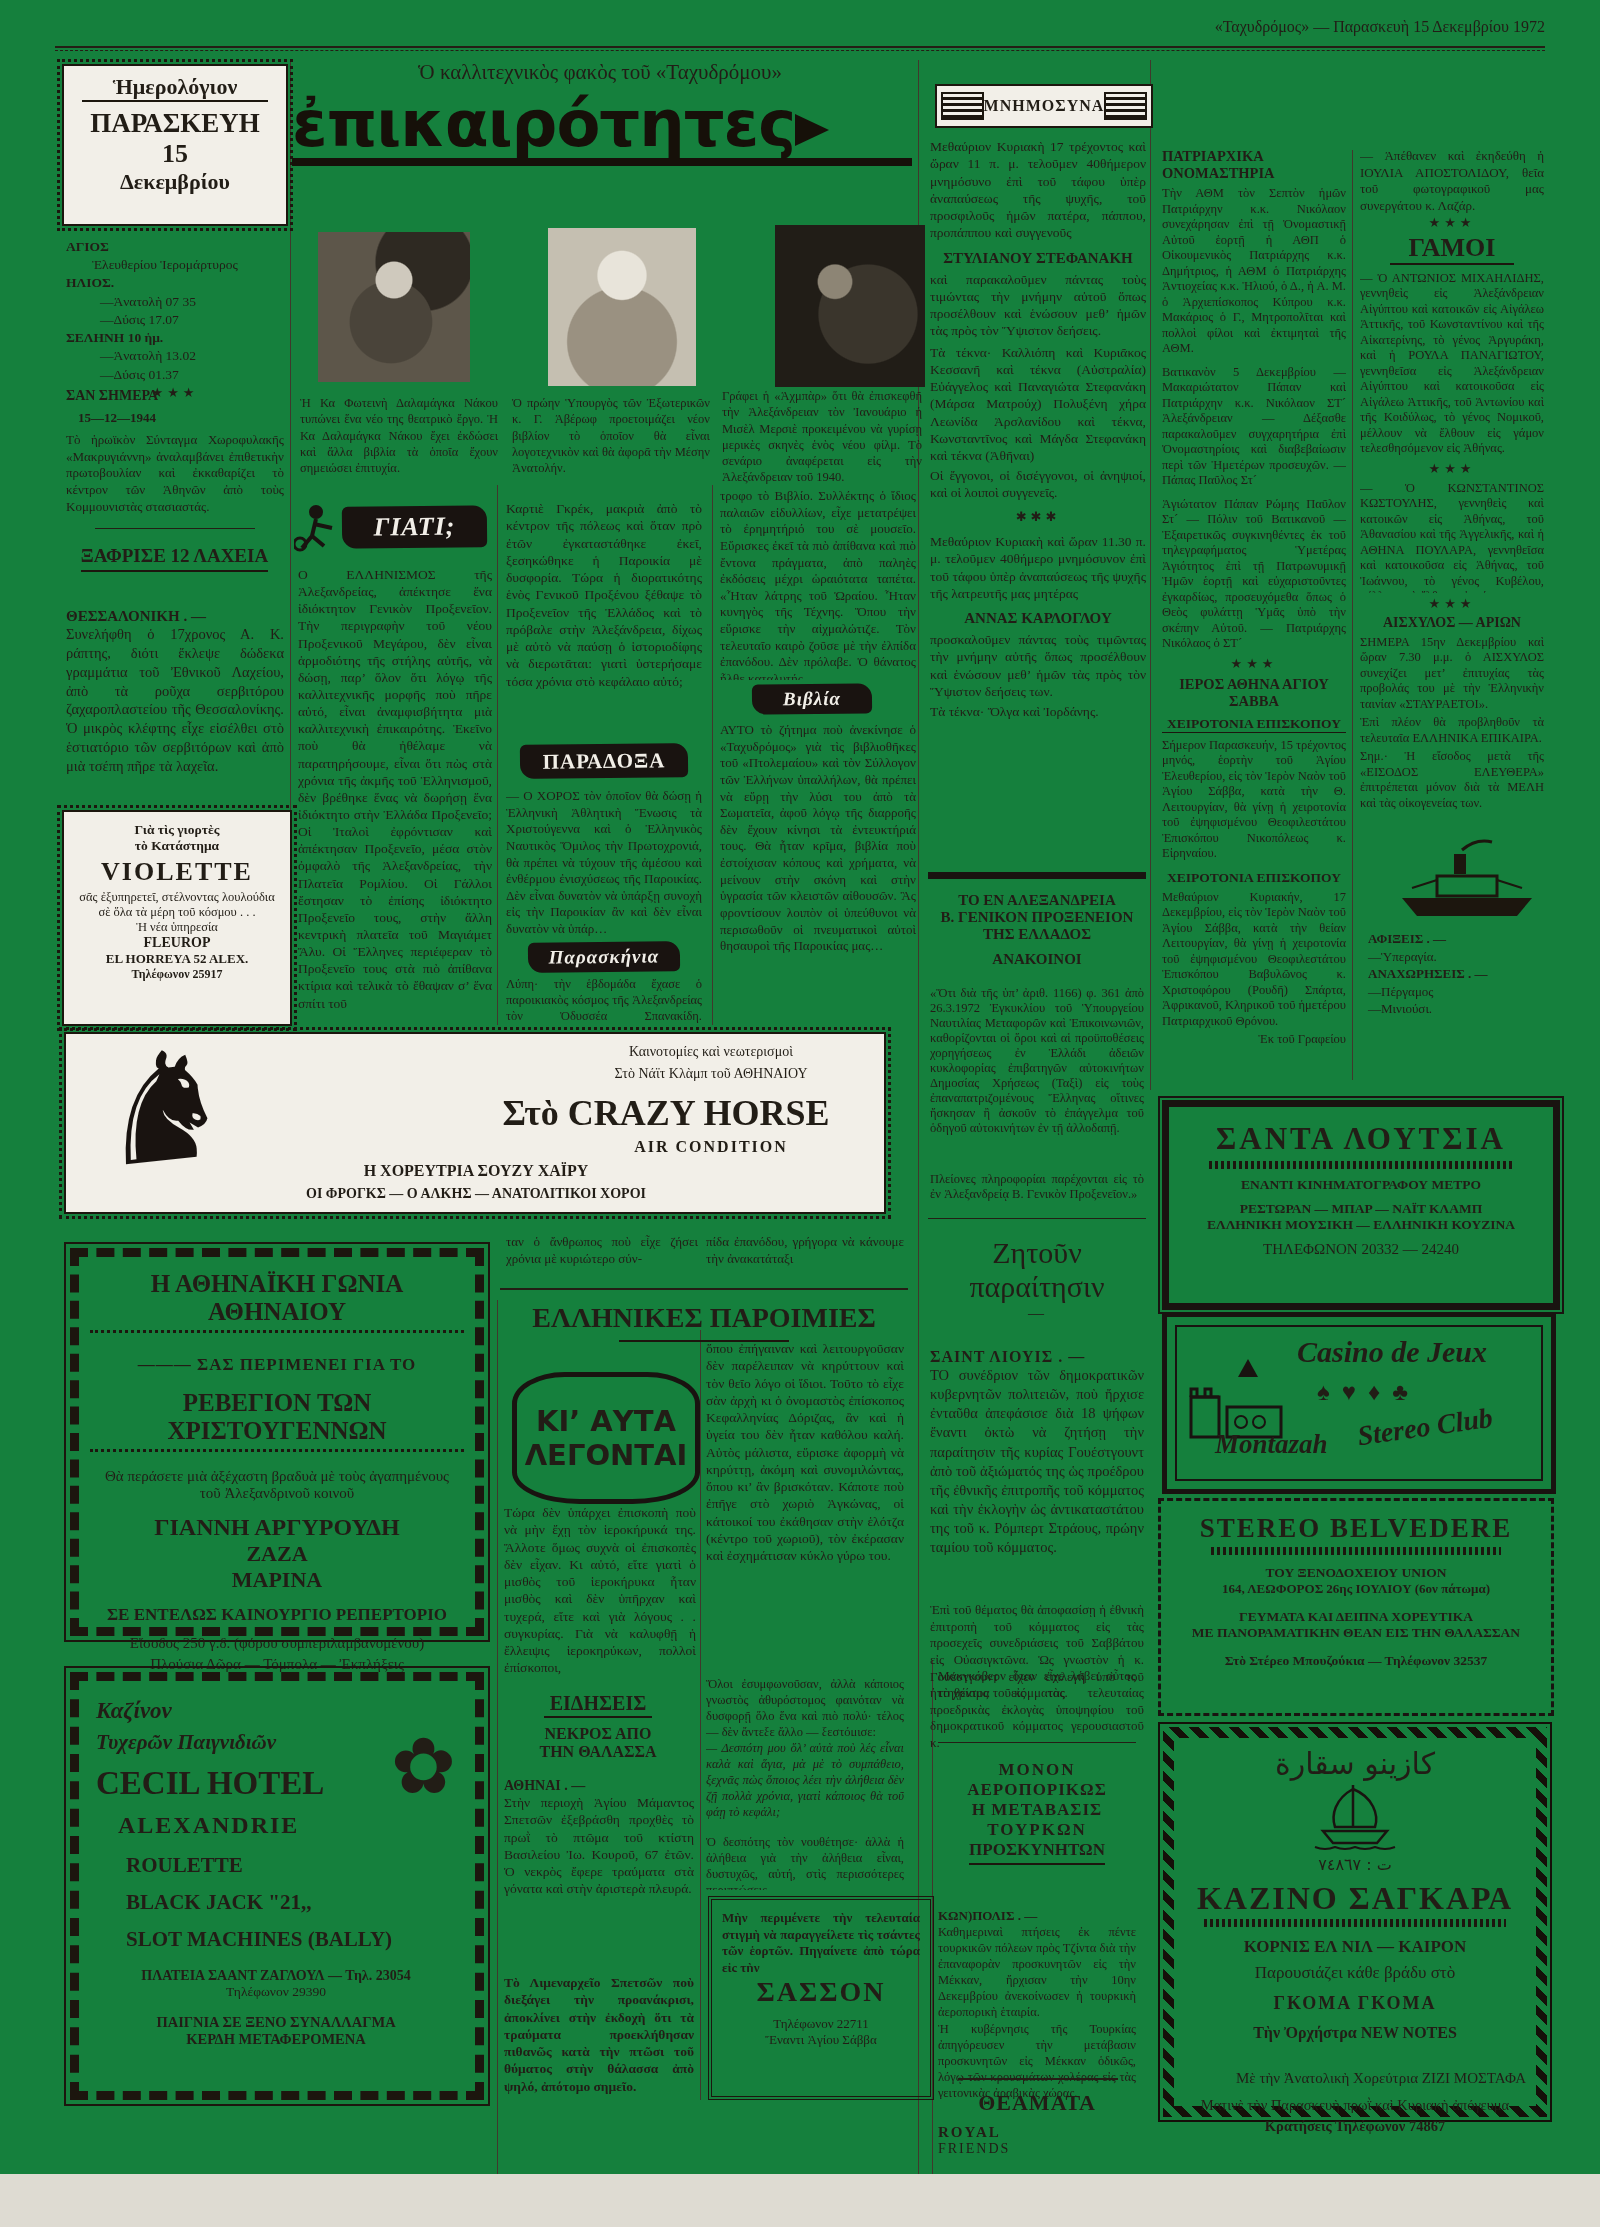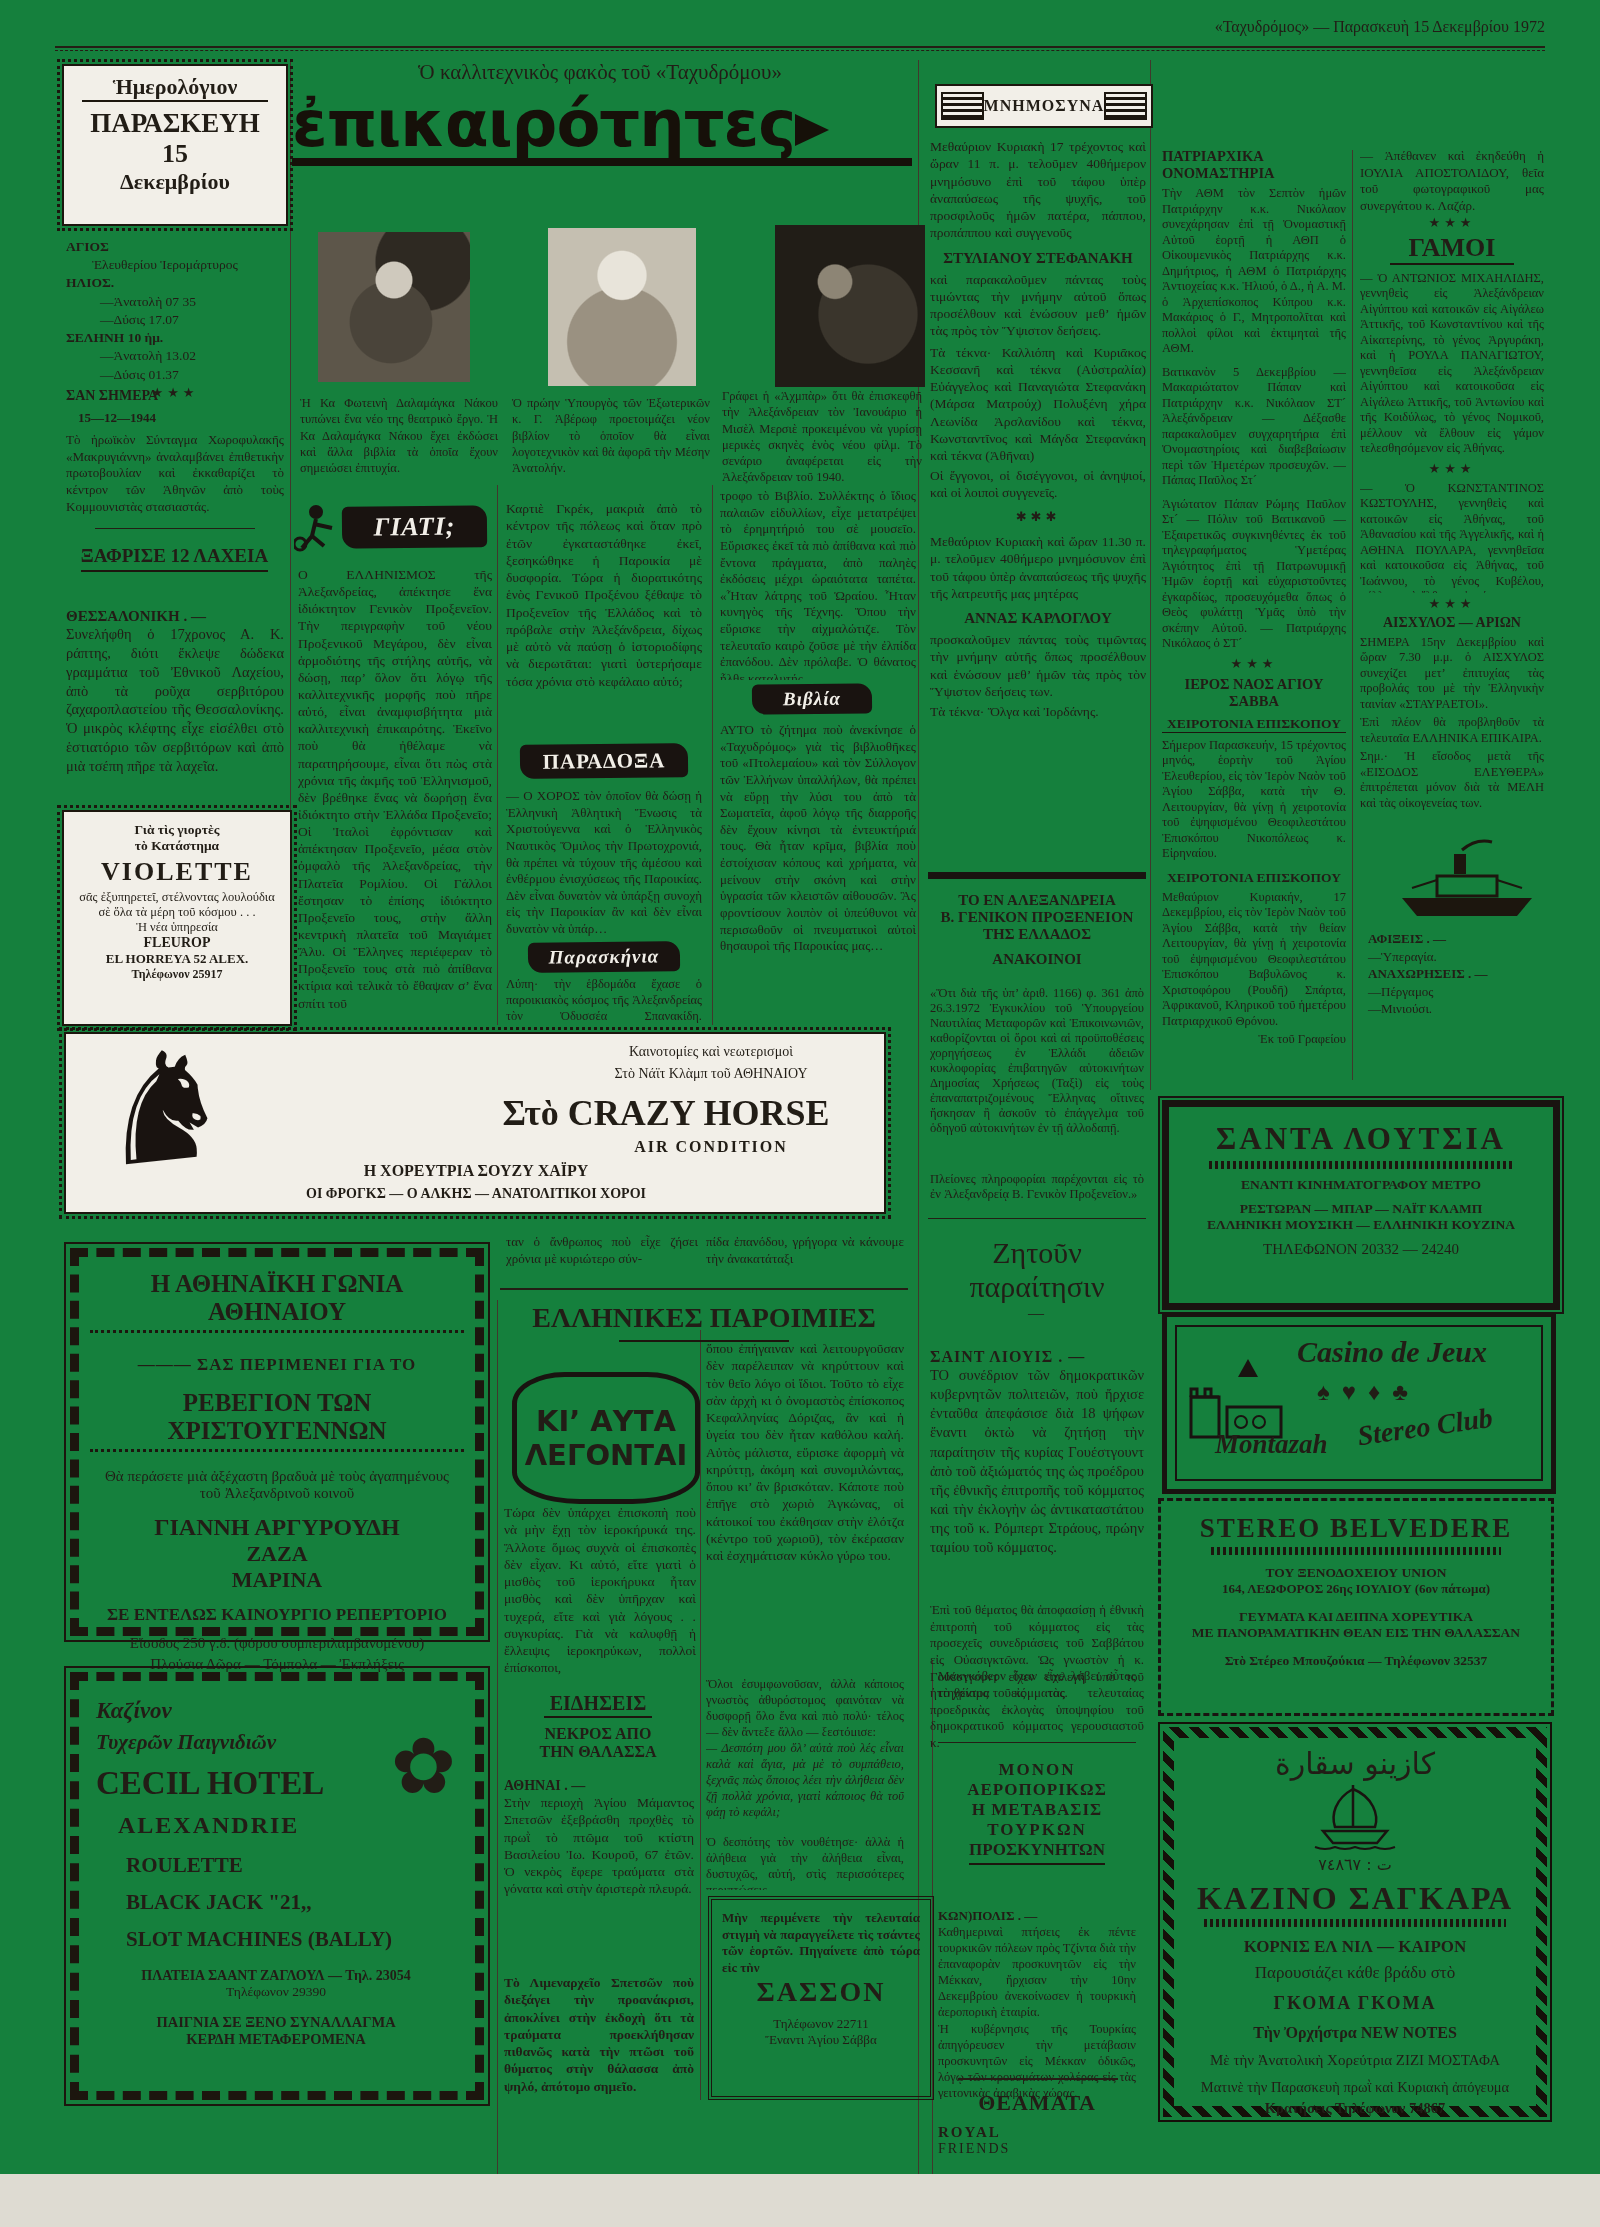--- a/index.html
+++ b/index.html
@@ -180,21 +180,21 @@
     <div class="t" style="font-size:14.5px;line-height:1.32;height:232px;">ΤΟ συνέδριον τῶν δημοκρατικῶν κυβερνητῶν πολιτειῶν, ποὺ ἤρχισε ἐνταῦθα ἀπεφάσισε διὰ 18 ψήφων ἔναντι ὀκτὼ νὰ ζητήσῃ τὴν παραίτησιν τῆς κυρίας Γουέστγουντ ἀπὸ τοῦ ἀξιώματός της ὡς προέδρου τῆς ἐθνικῆς ἐπιτροπῆς τοῦ κόμματος καὶ τὴν ἐκλογὴν ὡς ἀντικαταστάτου της τοῦ κ. Ρόμπερτ Στράους, πρώην ταμίου τοῦ κόμματος.</div>
     <div class="t" style="font-size:13px;height:160px;margin-top:4px;">Ἐπὶ τοῦ θέματος θὰ ἀποφασίσῃ ἡ ἐθνικὴ ἐπιτροπὴ τοῦ κόμματος εἰς τὰς προσεχεῖς συνεδριάσεις τοῦ Σαββάτου εἰς Οὐασιγκτῶνα. Ὡς γνωστὸν ἡ κ. Γουέστγουντ εἶχεν ἐπιλεγῆ ὑπὸ τοῦ ἡττηθέντος εἰς τὰς τελευταίας προεδρικὰς ἐκλογὰς ὑποψηφίου τοῦ δημοκρατικοῦ κόμματος γερουσιαστοῦ κ.</div>
   </div>
 
   <div class="abs" style="left:1162px;top:148px;width:184px;">
     <div class="b" style="font-size:14.5px;">ΠΑΤΡΙΑΡΧΙΚΑ ΟΝΟΜΑΣΤΗΡΙΑ</div>
     <div class="t" style="font-size:12.5px;line-height:1.24;margin-top:4px;">Τὴν ΑΘΜ τὸν Σεπτὸν ἡμῶν Πατριάρχην κ.κ. Νικόλαον συνεχάρησαν ἐπὶ τῇ Ὀνομαστικῇ Αὐτοῦ ἑορτῇ ἡ ΑΘΠ ὁ Οἰκουμενικὸς Πατριάρχης κ.κ. Δημήτριος, ἡ ΑΘΜ ὁ Πατριάρχης Ἀντιοχείας κ.κ. Ἠλιού, ὁ Δ., ἡ Α. Μ. ὁ Ἀρχιεπίσκοπος Κύπρου κ.κ. Μακάριος ὁ Γ., Μητροπολῖται καὶ πολλοὶ φίλοι καὶ ἐκτιμηταὶ τῆς ΑΘΜ.</div>
     <div class="t" style="font-size:12.5px;line-height:1.24;margin-top:8px;">Βατικανὸν 5 Δεκεμβρίου — Μακαριώτατον Πάπαν καὶ Πατριάρχην κ.κ. Νικόλαον ΣΤ´ Ἀλεξάνδρειαν — Δέξασθε παρακαλοῦμεν συγχαρητήρια ἐπὶ Ὀνομαστηρίοις καὶ διαβεβαίωσιν περὶ τῶν Ἡμετέρων προσευχῶν. — Πάπας Παῦλος Στ´</div>
     <div class="t" style="font-size:12.5px;line-height:1.24;margin-top:8px;">Ἁγιώτατον Πάπαν Ρώμης Παῦλον Στ´ — Πόλιν τοῦ Βατικανοῦ — Ἐξαιρετικῶς συγκινηθέντες ἐκ τοῦ τηλεγραφήματος Ὑμετέρας Ἁγιότητος ἐπὶ τῇ Πατρωνυμικῇ Ἡμῶν ἑορτῇ καὶ εὐχαριστοῦντες ἐγκαρδίως, προσευχόμεθα ὅπως ὁ Θεὸς φυλάττῃ Ὑμᾶς ὑπὸ τὴν σκέπην Αὐτοῦ. — Πατριάρχης Νικόλαος ὁ ΣΤ´</div>
     <div class="stars" style="margin:4px 0;">★★★</div>
-    <div class="ctr b" style="font-size:14.5px;">ΙΕΡΟΣ ΝΑΟΣ ΑΓΙΟΥ ΣΑΒΒΑ</div>
+    <div class="ctr b" style="font-size:14.5px;">ΙΕΡΟΣ ΑΘΗΝΑ ΑΓΙΟΥ ΣΑΒΒΑ</div>
     <div class="ctr b" style="font-size:13.5px;margin-top:6px;border-bottom:1px solid #1c160e;display:block;">ΧΕΙΡΟΤΟΝΙΑ ΕΠΙΣΚΟΠΟΥ</div>
     <div class="t" style="font-size:12.5px;line-height:1.24;margin-top:5px;">Σήμερον Παρασκευήν, 15 τρέχοντος μηνός, ἑορτὴν τοῦ Ἁγίου Ἐλευθερίου, εἰς τὸν Ἱερὸν Ναὸν τοῦ Ἁγίου Σάββα, κατὰ τὴν Θ. Λειτουργίαν, θὰ γίνῃ ἡ χειροτονία τοῦ ἐψηφισμένου Θεοφιλεστάτου Ἐπισκόπου Νικοπόλεως κ. Εἰρηναίου.</div>
     <div class="ctr b" style="font-size:13.5px;margin-top:8px;">ΧΕΙΡΟΤΟΝΙΑ ΕΠΙΣΚΟΠΟΥ</div>
     <div class="t" style="font-size:12.5px;line-height:1.24;margin-top:4px;">Μεθαύριον Κυριακήν, 17 Δεκεμβρίου, εἰς τὸν Ἱερὸν Ναὸν τοῦ Ἁγίου Σάββα, κατὰ τὴν θείαν Λειτουργίαν, θὰ γίνῃ ἡ χειροτονία τοῦ ἐψηφισμένου Θεοφιλεστάτου Ἐπισκόπου Βαβυλῶνος κ. Χριστοφόρου (Ρουδῆ) Σπάρτα, Ἀφρικανοῦ, Κληρικοῦ τοῦ ἡμετέρου Πατριαρχικοῦ Θρόνου.</div>
     <div style="text-align:right;font-size:12.5px;margin-top:3px;">Ἐκ τοῦ Γραφείου</div>
   </div>
   <div class="abs" style="left:1360px;top:148px;width:184px;">
     <div class="t" style="font-size:13px;">— Ἀπέθανεν καὶ ἐκηδεύθη ἡ ΙΟΥΛΙΑ ΑΠΟΣΤΟΛΙΔΟΥ, θεῖα τοῦ φωτογραφικοῦ μας συνεργάτου κ. Λαζάρ.</div>
     <div class="stars">★★★</div>
     <div class="ctr b" style="font-size:26px;border-bottom:2px solid #1c160e;margin:2px 30px 6px;">ΓΑΜΟΙ</div>
@@ -369,19 +369,19 @@
         <path d="M28 50 L92 50 L82 62 L38 62 Z" fill="none" stroke="#191310" stroke-width="2.5"></path>
         <path d="M20 66 q10 4 20 0 q10 4 20 0 q10 4 20 0 q10 4 20 0" stroke="#191310" stroke-width="2" fill="none"></path>
       </svg>
       <div class="sans" style="font-size:16px;">ت : ٧٤٨٦٧</div>
       <div class="b" style="font-size:32px;letter-spacing:2px;margin-top:6px;">ΚΑΖΙΝΟ  ΣΑΓΚΑΡΑ</div>
       <div class="hatch" style="margin:2px 20px;"></div>
       <div class="b" style="font-size:17px;margin-top:10px;">ΚΟΡΝΙΣ ΕΛ ΝΙΛ — ΚΑΙΡΟΝ</div>
       <div style="font-size:17px;margin-top:6px;">Παρουσιάζει κάθε βράδυ στὸ</div>
       <div class="b" style="font-size:18px;margin-top:10px;letter-spacing:2px;">ΓΚΟΜΑ ΓΚΟΜΑ</div>
       <div class="b" style="font-size:16px;margin-top:10px;">Τὴν Ὀρχήστρα NEW NOTES</div>
-      <div style="font-size:15px;margin-top:10px;">Μὲ τὴν Ἀνατολικὴ Χορεύτρια ΖΙΖΙ ΜΟΣΤΑΦΑ</div>
+      <div style="font-size:15px;margin-top:28px;text-align:right;">Μὲ τὴν Ἀνατολικὴ Χορεύτρια ΖΙΖΙ ΜΟΣΤΑΦΑ</div>
       <div style="font-size:14.5px;margin-top:10px;">Ματινὲ τὴν Παρασκευὴ πρωῒ καὶ Κυριακὴ ἀπόγευμα</div>
       <div class="b" style="font-size:14.5px;margin-top:4px;">Κρατήσεις Τηλέφωνον 74867</div>
     </div>
   </div>
 
 </div>
 
 </body></html>

